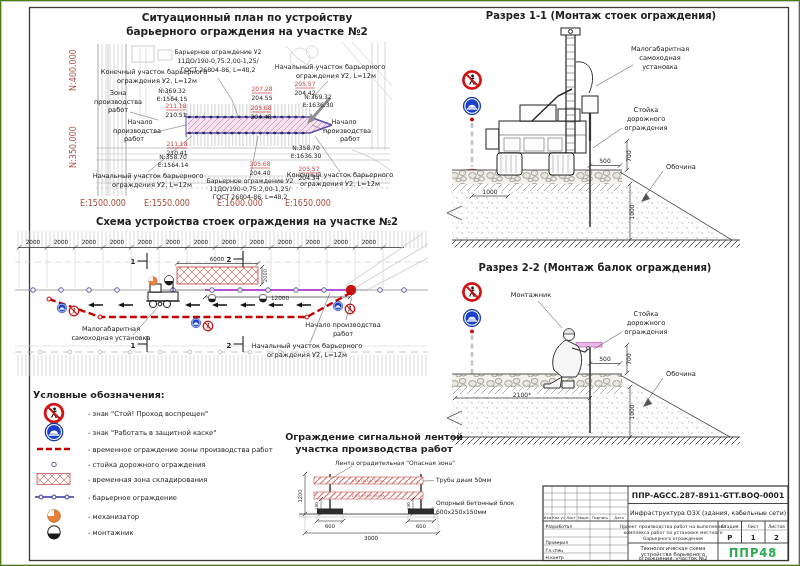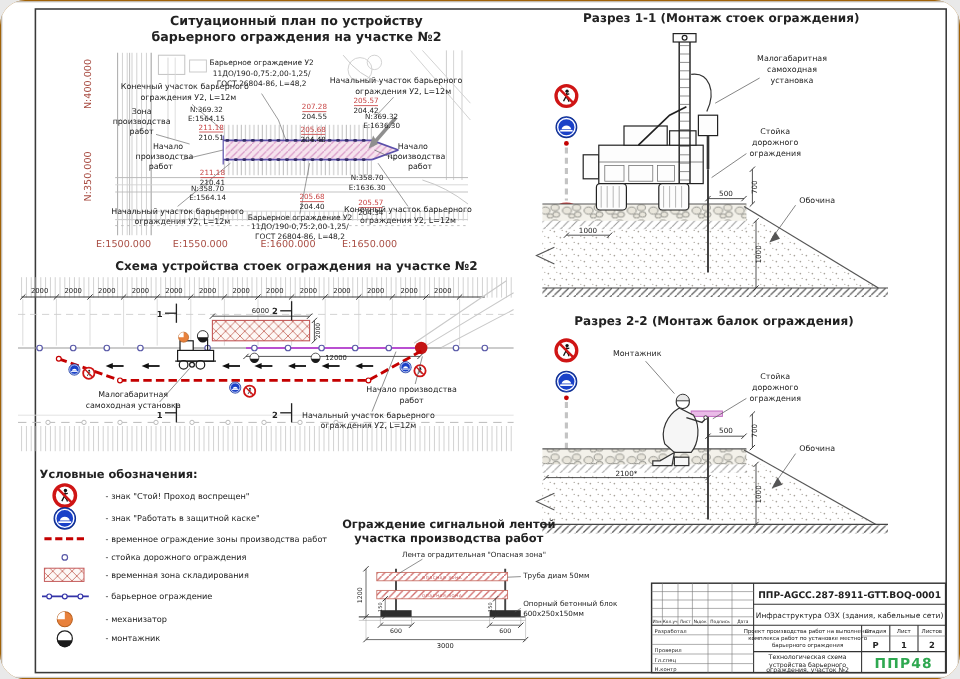--- a/index.html
+++ b/index.html
@@ -1,16 +1,16 @@
 <!DOCTYPE html>
 <html><head>
 <meta charset="utf-8">
 <style>
   html,body{margin:0;padding:0;background:#e9e9e9;}
-  .page{position:relative;width:800px;height:566px;background:#a16207;overflow:hidden;border-radius:21px;}
+  .page{position:relative;width:800px;height:566px;background:#4d7c0f;overflow:hidden;}
   svg{position:absolute;left:0;top:0;font-family:"DejaVu Sans",sans-serif;}
   text{fill:#222;}
   .h{font-weight:600;}
   .mid{text-anchor:middle;}
   .red{fill:#c84444;}
   .brn{fill:#a84c42;}
   .grn{fill:#2ea850;font-weight:700;letter-spacing:1px;}
   .bandtx{fill:#c05050;letter-spacing:.6px;}
   .f32{font-size:3.2px}.f36{font-size:3.6px}.f42{font-size:4.2px}.f44{font-size:4.4px}
   .f45{font-size:4.6px}.f5{font-size:5px}.f52{font-size:5.2px}.f55{font-size:5.6px}

